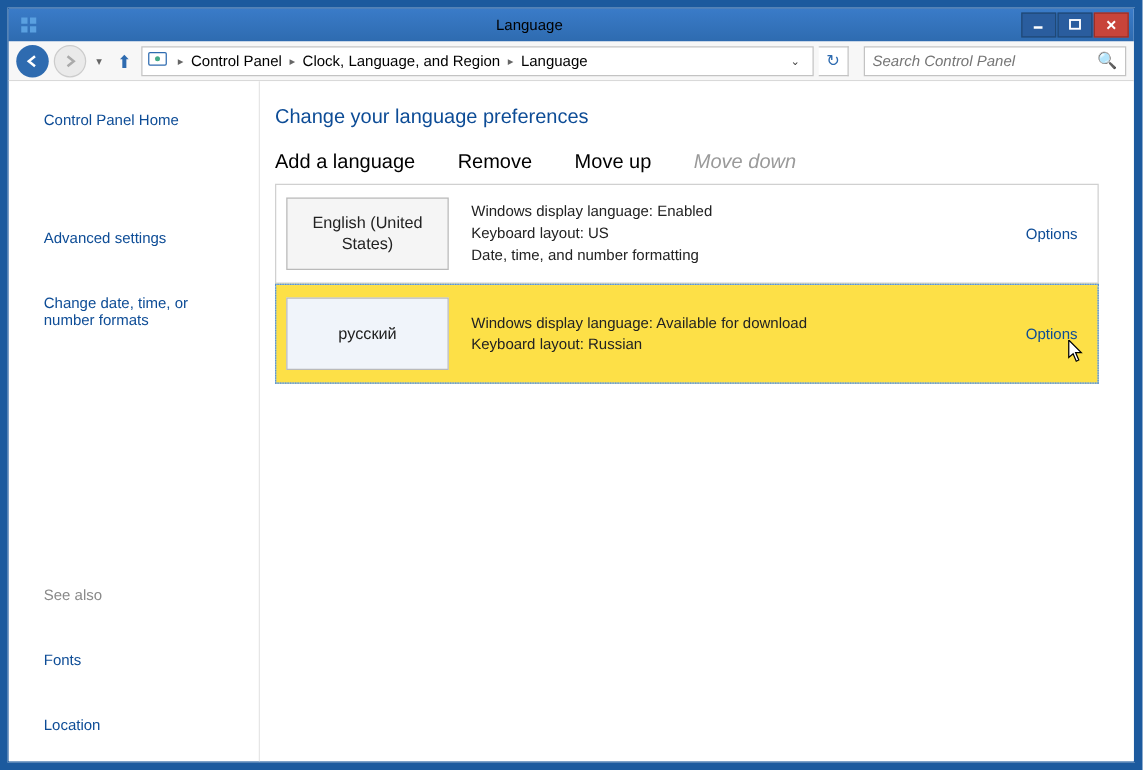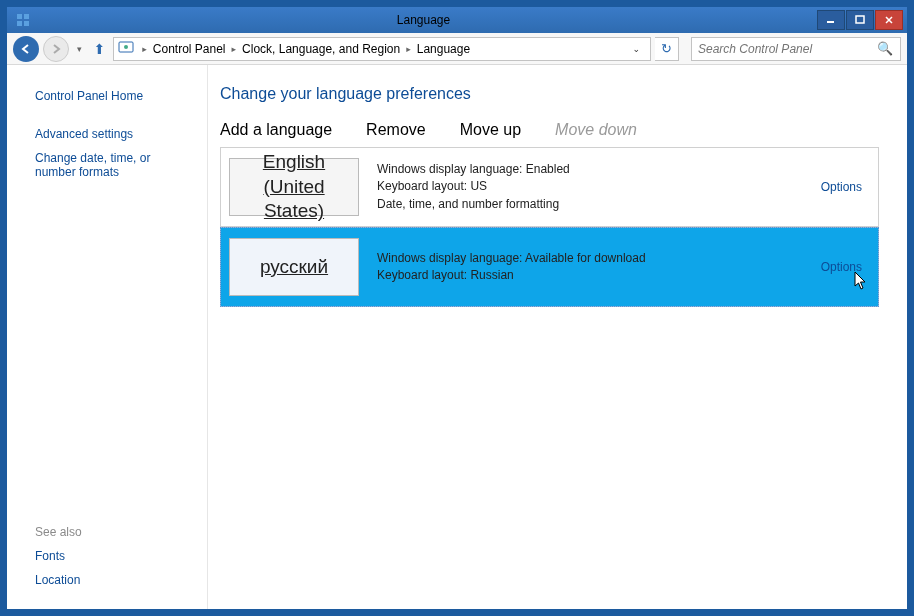--- a/index.html
+++ b/index.html
@@ -23,36 +23,36 @@
     .breadcrumb-icon { width: 16px; margin-right: 2px; color: #2e6bb0; }
     .breadcrumb-sep { font-size: 9px; color: #666; padding: 0 4px; }
     .breadcrumb-item { cursor: pointer; }
     .breadcrumb-dropdown { margin-left: auto; font-size: 9px; color: #333; padding: 0 6px; }
     .refresh-btn { width: 24px; height: 24px; border: 1px solid #c3c3c3; border-left: none; display: flex; align-items: center; justify-content: center; font-size: 13px; color: #2e6bb0; background: #fff; }
     .search-box { width: 210px; height: 24px; border: 1px solid #c3c3c3; margin-left: 8px; display: flex; align-items: center; padding: 0 6px; background: #fff; }
     .search-input { border: none; outline: none; flex: 1; font-size: 12px; color: #888; font-style: italic; }
     .search-icon { color: #2e6bb0; font-size: 13px; }
     
     .body { flex: 1; display: flex; background: #fff; }
-    .sidebar { width: 200px; padding: 24px 16px 12px 28px; display: flex; flex-direction: column; font-size: 12px; }
+    .sidebar { width: 200px; padding: 24px 16px 12px 28px; display: flex; flex-direction: column; font-size: 12px; gap: 28px; }
     .sidebar a { color: #0d4c96; text-decoration: none; display: block; margin-bottom: 10px; cursor: pointer; }
     .sidebar-spacer { flex: 1; }
     .see-also { color: #8a8a8a; margin-bottom: 10px; font-size: 12px; }
     
     .main { flex: 1; padding: 20px 28px 0 12px; border-left: 1px solid #e6e6e6; }
     .main-title { color: #0d4c96; font-size: 16px; font-weight: 400; margin-bottom: 18px; }
     .main-desc { font-size: 12px; color: #222; margin-bottom: 22px; line-height: 1.4; }
     .actions { display: flex; gap: 34px; font-size: 16px; margin-bottom: 8px; }
     .action-link { color: #000; cursor: pointer; }
     .action-disabled { color: #9a9a9a; font-style: italic; }
     
     .lang-list { }
     .lang-row { display: flex; align-items: center; border: 1px solid #d0d0d0; padding: 10px 16px 10px 8px; min-height: 78px; }
-    .lang-row.selected { background: #0ea5e9; border: 1px solid #8db6e0; outline: 1px dotted #5a94d0; outline-offset: -1px; }
-    .lang-box { width: 130px; height: 58px; border: 1px solid #bababa; background: #f5f5f5; display: flex; align-items: center; justify-content: center; text-align: center; font-size: 19px; color: #222; padding: 4px; line-height: 1.3; text-decoration: underline; }
+    .lang-row.selected { background: #fde047; border: 1px solid #8db6e0; outline: 1px dotted #5a94d0; outline-offset: -1px; }
+    .lang-box { width: 130px; height: 58px; border: 1px solid #bababa; background: #f5f5f5; display: flex; align-items: center; justify-content: center; text-align: center; font-size: 13px; color: #222; padding: 4px; line-height: 1.3; }
     .lang-row.selected .lang-box { background: #f0f4fa; }
     .lang-info { flex: 1; padding-left: 18px; font-size: 12px; color: #222; line-height: 1.45; }
     .lang-options { color: #0d4c96; font-size: 12px; cursor: pointer; }
     .cursor { position: absolute; width: 14px; height: 18px; pointer-events: none; }
   </style>
 </head>
 <body>
 
 <div class="window">
   <div class="titlebar">

